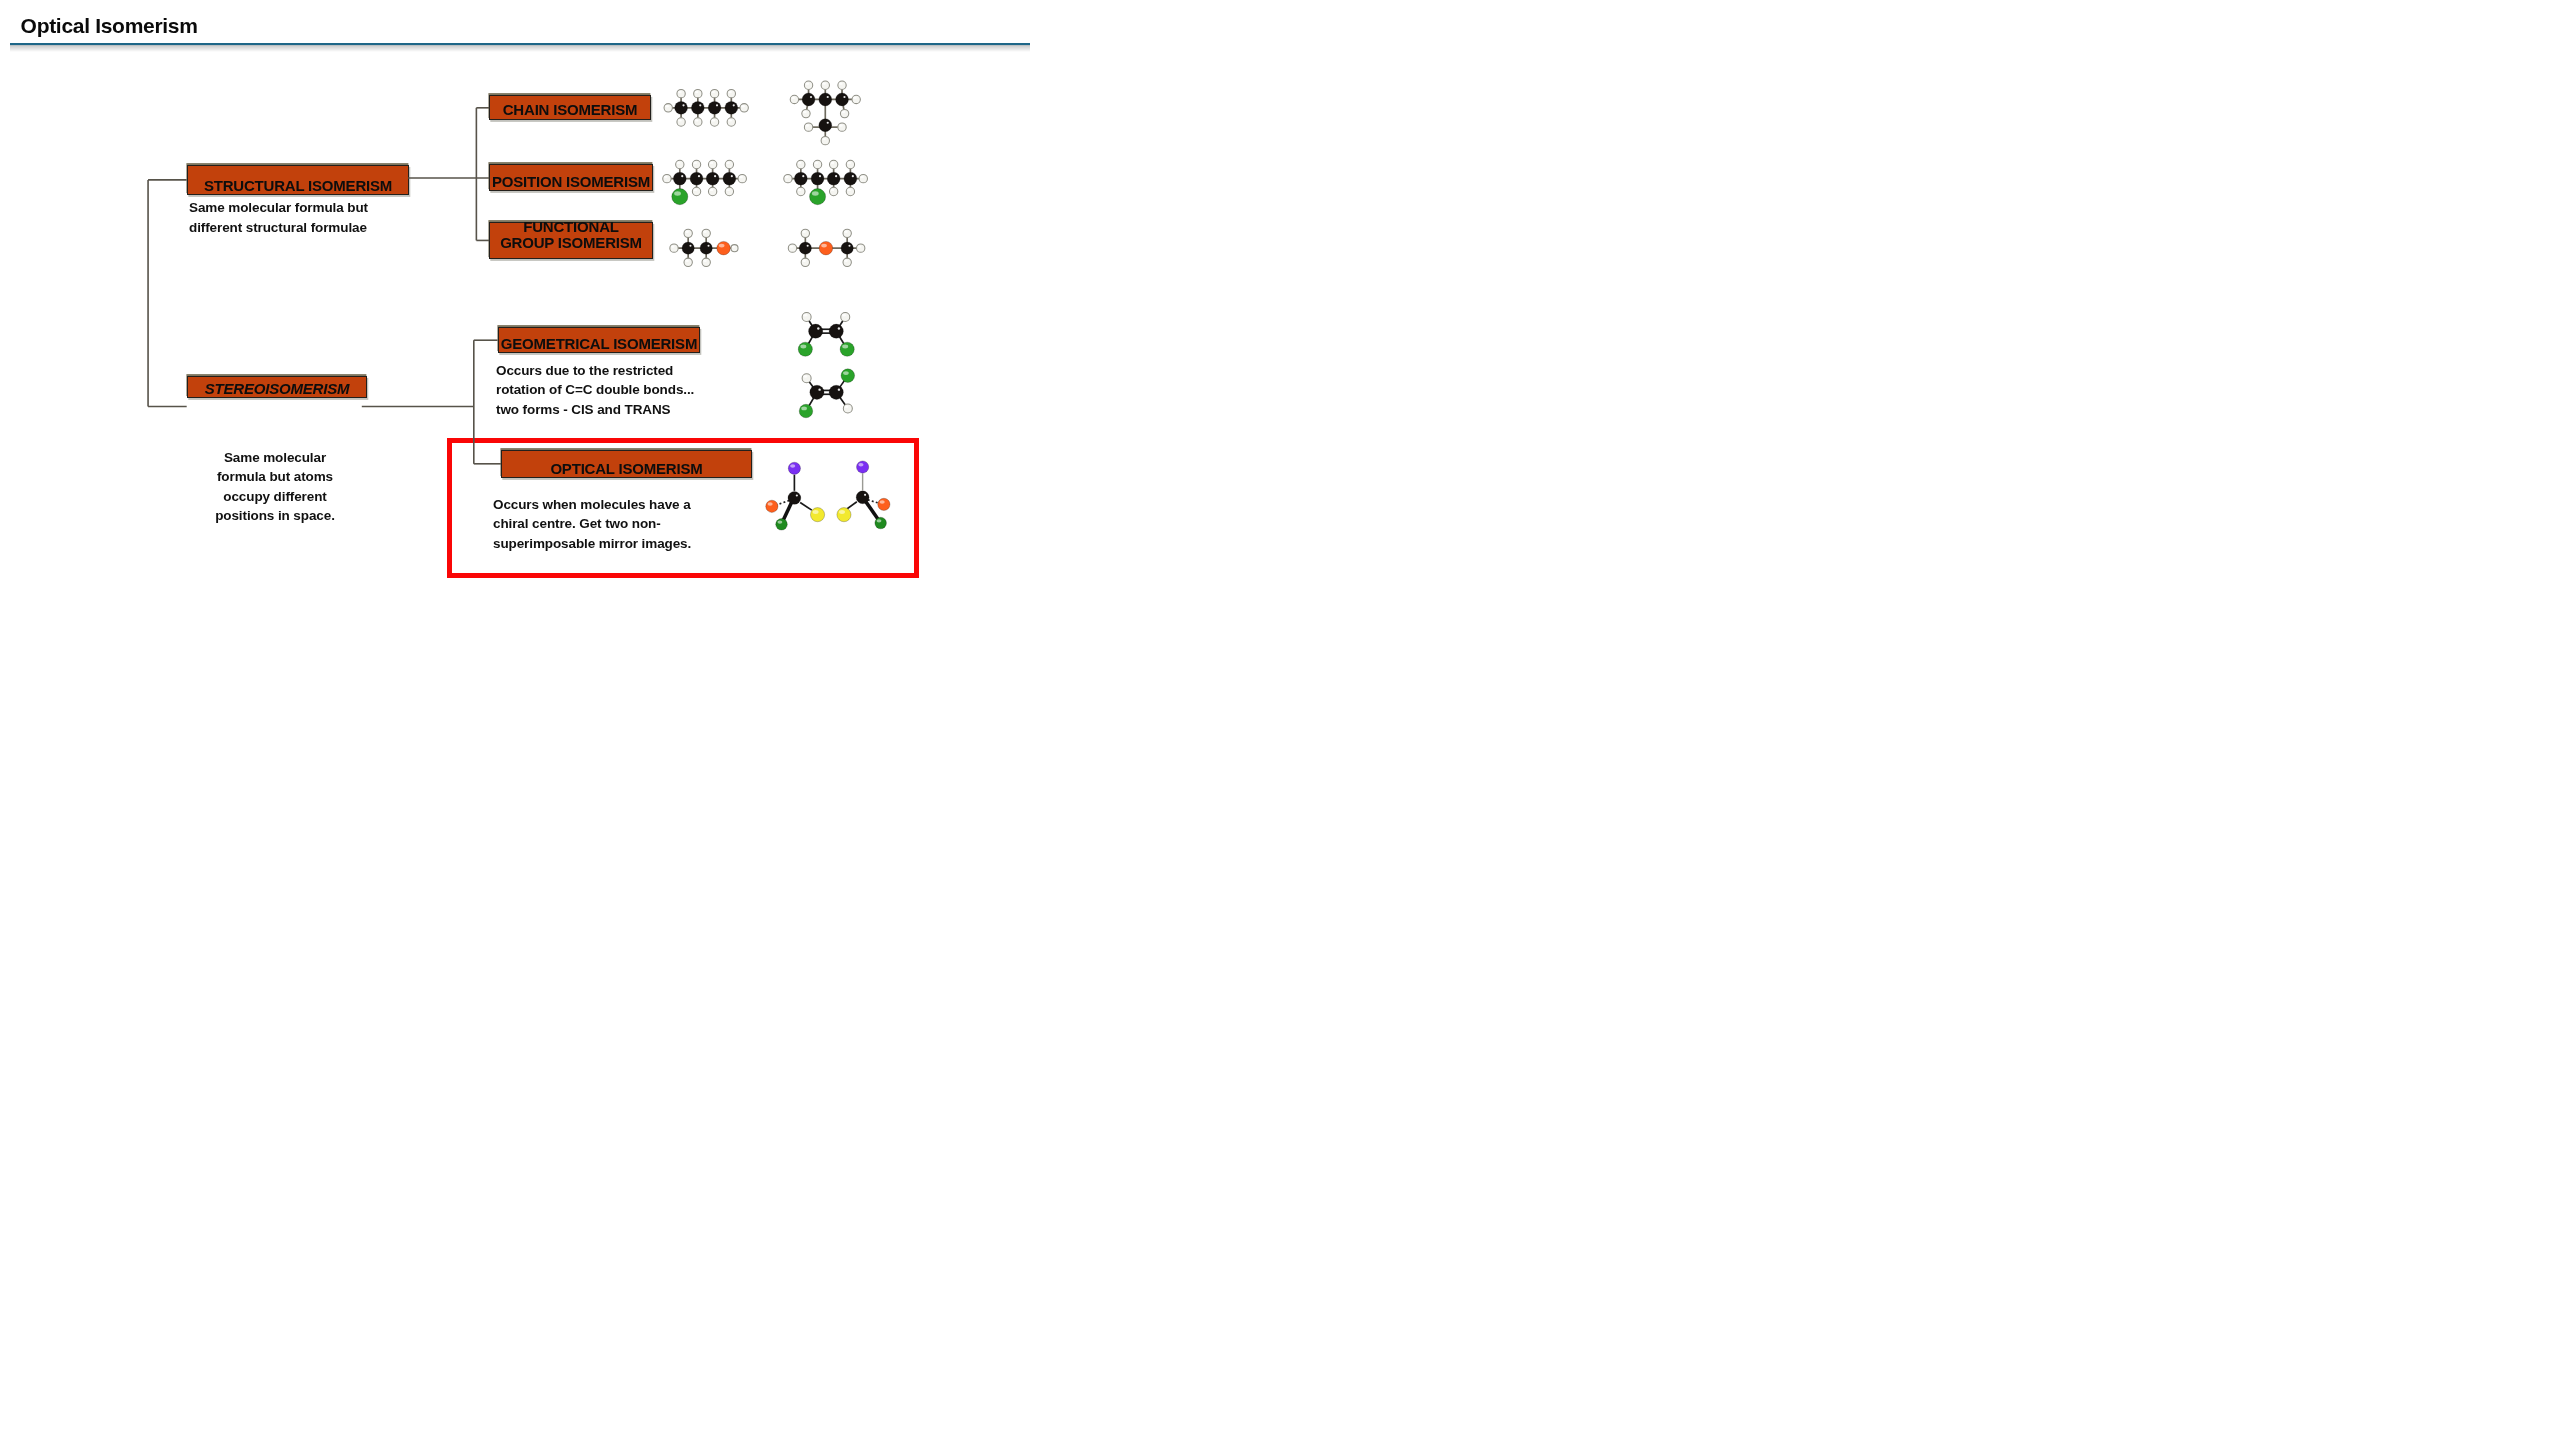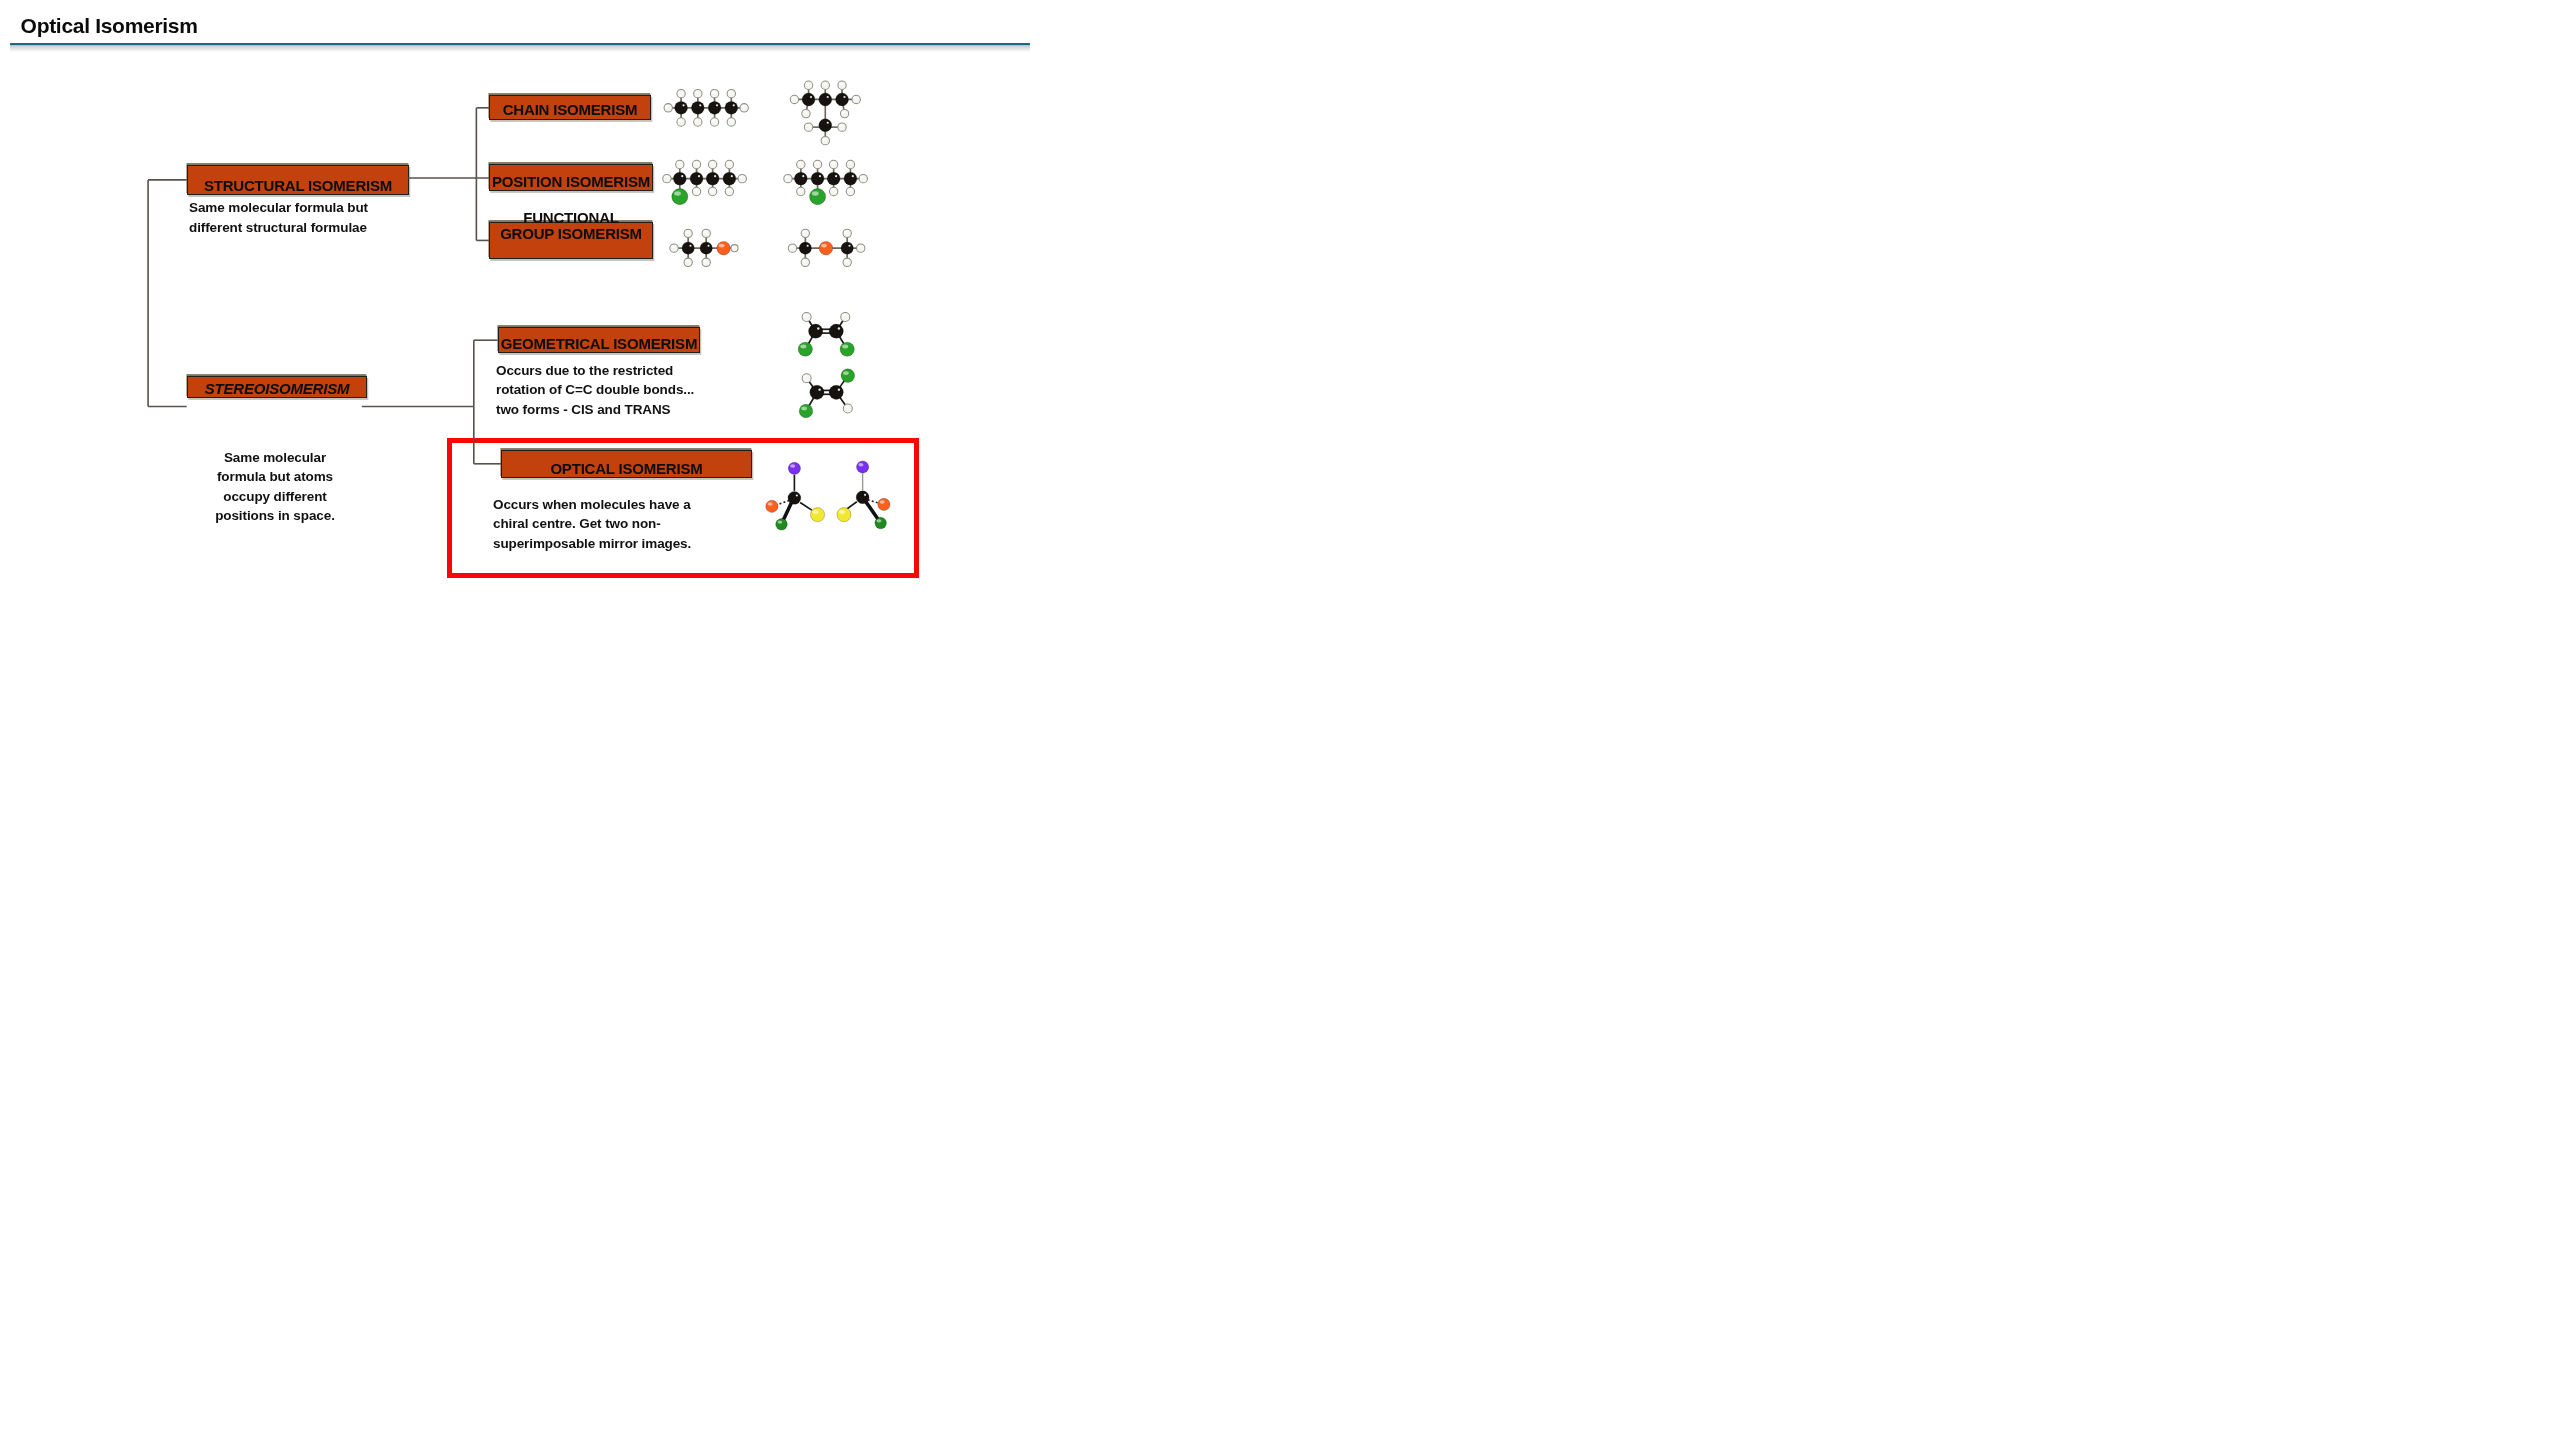--- a/index.html
+++ b/index.html
@@ -46,21 +46,21 @@
 
   <div class="node" style="left:187px;top:165px;width:222px;height:30px;">
     <span>STRUCTURAL ISOMERISM</span>
   </div>
   <div class="node" style="left:489px;top:95px;width:162px;height:24.5px;">
     <span>CHAIN ISOMERISM</span>
   </div>
   <div class="node" style="left:489px;top:164px;width:164px;height:27px;">
     <span>POSITION ISOMERISM</span>
   </div>
-  <div class="node" style="left:489px;top:222px;width:164px;height:37px;padding:16px 9px;">
+  <div class="node" style="left:489px;top:222px;width:164px;height:37px;padding:7px 9px;">
     <span>FUNCTIONAL GROUP ISOMERISM</span>
   </div>
   <div class="node" style="left:498px;top:327px;width:202px;height:26.4px;">
     <span>GEOMETRICAL ISOMERISM</span>
   </div>
   <div class="node" style="left:187px;top:376px;width:180px;height:22px;font-style:italic;">
     <span>STEREOISOMERISM</span>
   </div>
   <div class="node" style="left:501px;top:450px;width:251px;height:28px;">
     <span>OPTICAL ISOMERISM</span>

